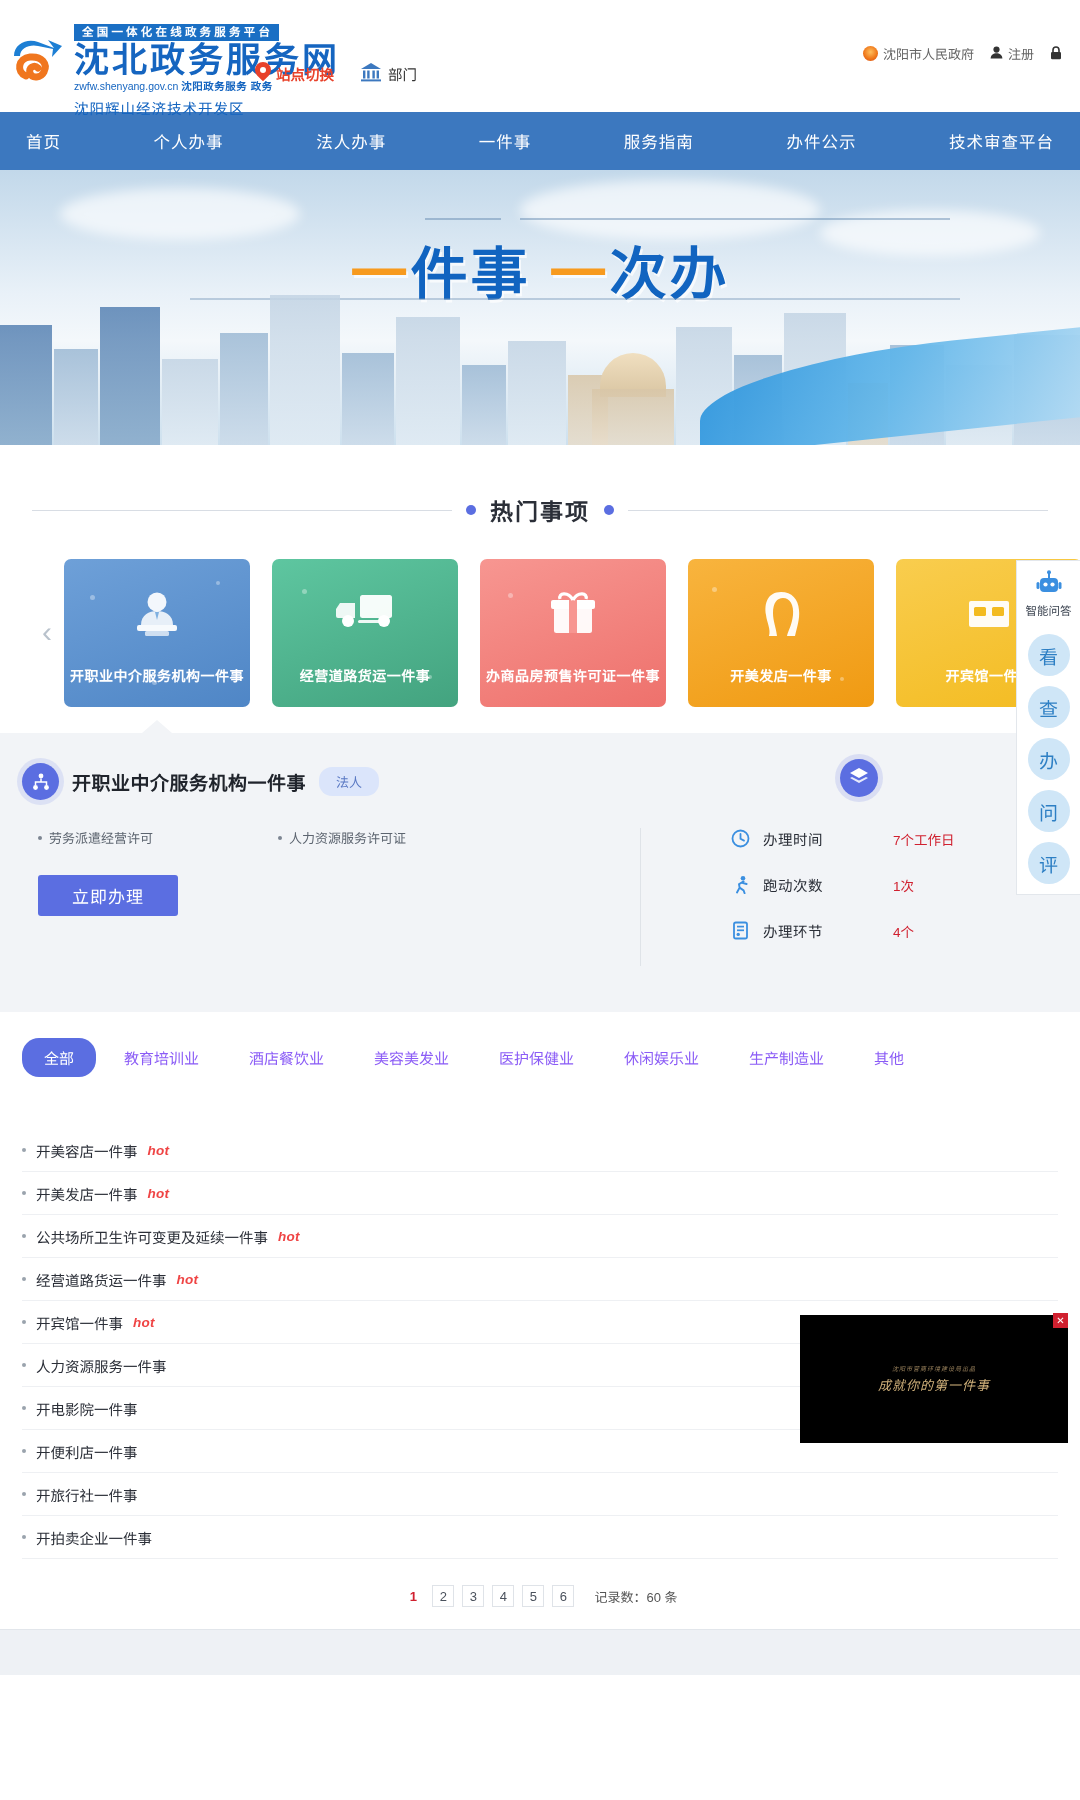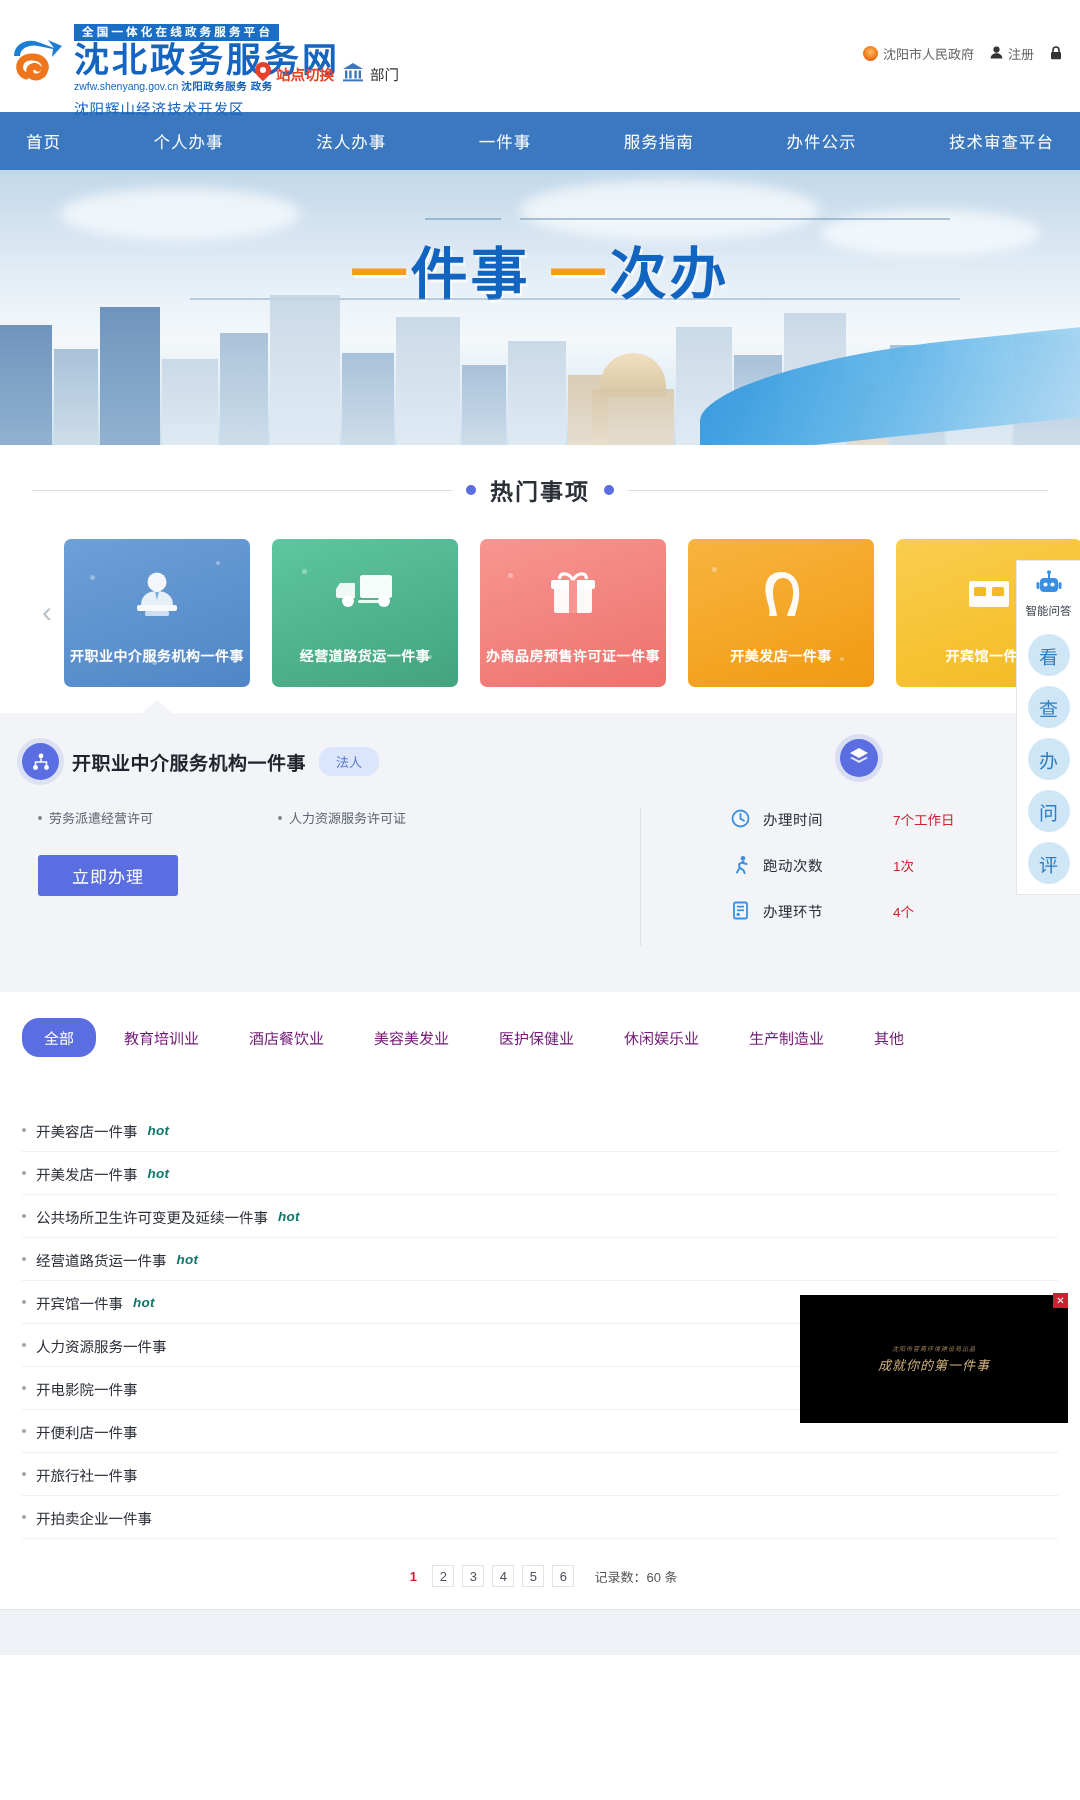--- a/index.html
+++ b/index.html
@@ -36,21 +36,21 @@
   .pin-icon { width:16px; height:22px; position:relative; margin-right:5px; }
   .pin-icon::before{
     content:""; position:absolute; left:0; top:0; width:16px; height:16px;
     background:#e8412a; border-radius:50% 50% 50% 0; transform:rotate(-45deg);
   }
   .pin-icon::after{
     content:""; position:absolute; left:5px; top:5px; width:6px; height:6px;
     background:#fff; border-radius:50%;
   }
   .dept-link {
-    position:absolute; left:342px; top:62px; display:flex; align-items:center;
+    position:absolute; left:360px; top:62px; display:flex; align-items:center;
     color:#333; font-size:14.5px; cursor:pointer;
   }
   .dept-link svg { margin-right:6px; }
 
   .top-right { position:absolute; right:18px; top:44px; display:flex; align-items:flex-end; gap:16px; font-size:13px; color:#666; }
   .top-right .item { display:flex; align-items:center; gap:5px; cursor:pointer; }
   .gov-emblem { width:15px; height:15px; border-radius:50%;
     background:radial-gradient(circle at 50% 40%, #ffbf5e 0%, #f07a1c 55%, #d84a12 100%); }
 
   
@@ -81,21 +81,21 @@
     font-size:57px; font-weight:bold; color:#1164c0; letter-spacing:3px;
     text-shadow:2px 3px 0 rgba(255,255,255,.7); white-space:nowrap;
   }
   .hero-title .arrow { color:#f79a1e; }
   .hero-rule { position:absolute; top:48px; height:2px; background:rgba(90,130,170,.45); }
   .hero-rule.l { left:425px; width:76px; }
   .hero-rule.r { left:520px; width:430px; }
   .hero-rule2 { position:absolute; top:128px; left:190px; width:770px; height:1.5px; background:rgba(110,145,180,.4); }
 
   
-  .hot-wrap { background:#fff; padding-top:28px; }
+  .hot-wrap { background:#fff; padding-top:48px; }
   .sec-head { display:flex; align-items:center; justify-content:center; gap:14px; }
   .sec-line { width:0; height:1px; background:#d8dde4; }
   .sec-line.l { width:420px; }
   .sec-line.r { width:420px; }
   .sec-dot { width:10px; height:10px; border-radius:50%; background:#5b6ee1; flex:none; }
   .sec-title { font-size:23px; font-weight:bold; color:#2b2f38; letter-spacing:2px; white-space:nowrap; }
 
   .cards-row { position:relative; margin-top:32px; padding:0 0 0 0; height:148px; }
   .cards-track { display:flex; gap:22px; padding-left:64px; }
   .card {
@@ -147,33 +147,33 @@
   }
   .detail-right { flex:1; border-left:1px solid #dfe3e8; padding-left:88px; }
   .stat-row { display:flex; align-items:center; margin-bottom:25px; }
   .stat-ic { width:22px; display:flex; justify-content:center; margin-right:12px; }
   .stat-label { font-size:14.5px; font-weight:normal; color:#2b2f38; width:130px; letter-spacing:.5px; }
   .stat-value { font-size:13.5px; color:#d0202f; }
 
   
   .filters { background:#fff; padding:26px 22px 24px 22px; display:flex; align-items:flex-start; gap:6px; }
   .chip {
-    padding:9px 22px; border-radius:17px; font-size:15px; color:#701a75; cursor:pointer; white-space:nowrap;
+    padding:9px 22px; border-radius:17px; font-size:15px; color:#8b5cf6; cursor:pointer; white-space:nowrap;
   }
   .chip.active { background:#5b6ee1; color:#fff; }
   .filters-gap { height:28px; background:#fff; }
 
   
   .list { background:#fff; padding:0 22px; }
   .list-item {
     height:43px; display:flex; align-items:center; gap:10px;
     border-bottom:1px solid #eef0f3; font-size:14.5px; color:#2b2f38; cursor:pointer;
   }
   .list-item .dot { width:4px; height:4px; border-radius:50%; background:#9aa3ad; flex:none; }
-  .hot-tag { color:#0f766e; font-style:italic; font-weight:bold; font-size:13.5px; letter-spacing:.3px; }
+  .hot-tag { color:#ef4444; font-style:italic; font-weight:bold; font-size:13.5px; letter-spacing:.3px; }
 
   .pager { display:flex; align-items:center; justify-content:center; gap:8px; padding:26px 0 22px 0; background:#fff; }
   .pg { min-width:22px; height:22px; display:flex; align-items:center; justify-content:center;
         font-size:13px; color:#4a515c; border:1px solid #dfe3e8; cursor:pointer; padding:0 5px; }
   .pg.active { color:#d0202f; border-color:transparent; font-weight:bold; }
   .pg-total { font-size:13px; color:#555; margin-left:12px; }
 
   .footer-strip { height:46px; background:#eef1f5; border-top:1px solid #e2e6eb; }
 
   

